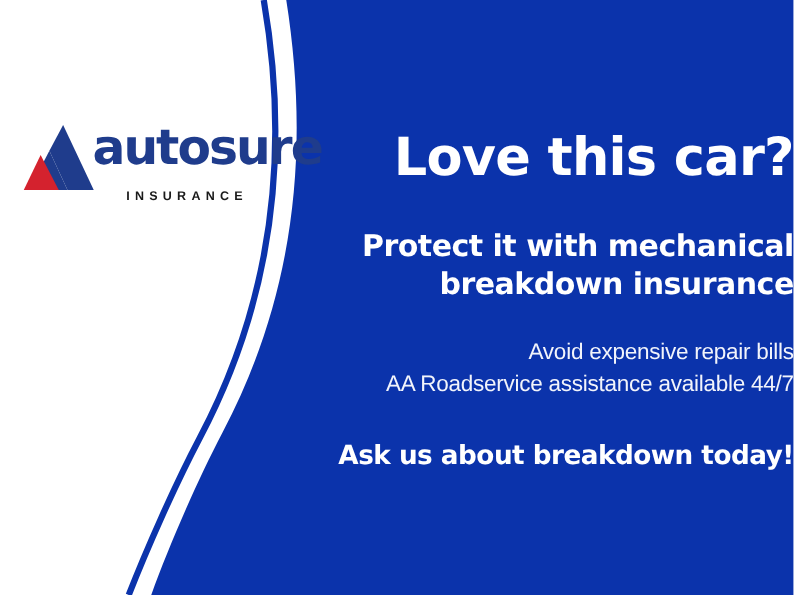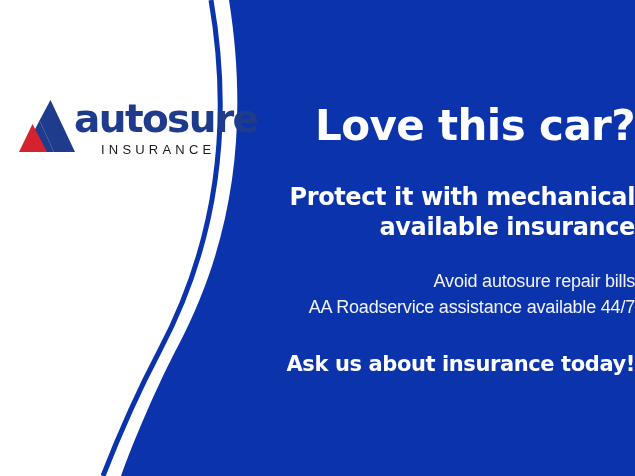--- a/index.html
+++ b/index.html
@@ -55,24 +55,24 @@
     font-weight: bold;
     font-size: 39px;
     line-height: 46px;
     letter-spacing: -1.6px;
     color: #1f3c8c;
     white-space: nowrap;
   }
   #logo-sub {
     position: absolute;
     left: 83px;
-    top: 46px;
+    top: 56px;
     font-family: "Liberation Sans", sans-serif;
-    font-weight: normal;
-    font-size: 13px;
+    font-weight: bold;
+    font-size: 10px;
     letter-spacing: 4.2px;
     color: #1a1a1a;
     white-space: nowrap;
   }
 
   
   #copy {
     position: absolute;
     left: 255px;
     top: 0;
@@ -159,25 +159,25 @@
     <div id="logo-wordmark">autosure</div>
     <div id="logo-sub">INSURANCE</div>
   </div>
 
   <div id="copy">
 
     <div class="headline">Love this car?</div>
 
     <div class="subhead">
       <span class="line">Protect it with mechanical</span>
-      <span class="line">available insurance</span>
+      <span class="line">breakdown insurance</span>
     </div>
 
     <div class="body-copy">
-      <span class="line">Avoid autosure repair bills</span>
+      <span class="line">Avoid expensive repair bills</span>
       <span class="line">AA Roadservice assistance available 44/7</span>
     </div>
 
-    <div class="cta">Ask us about insurance today!</div>
+    <div class="cta">Ask us about breakdown today!</div>
 
   </div>
 
 </div>
 
 </body></html>

